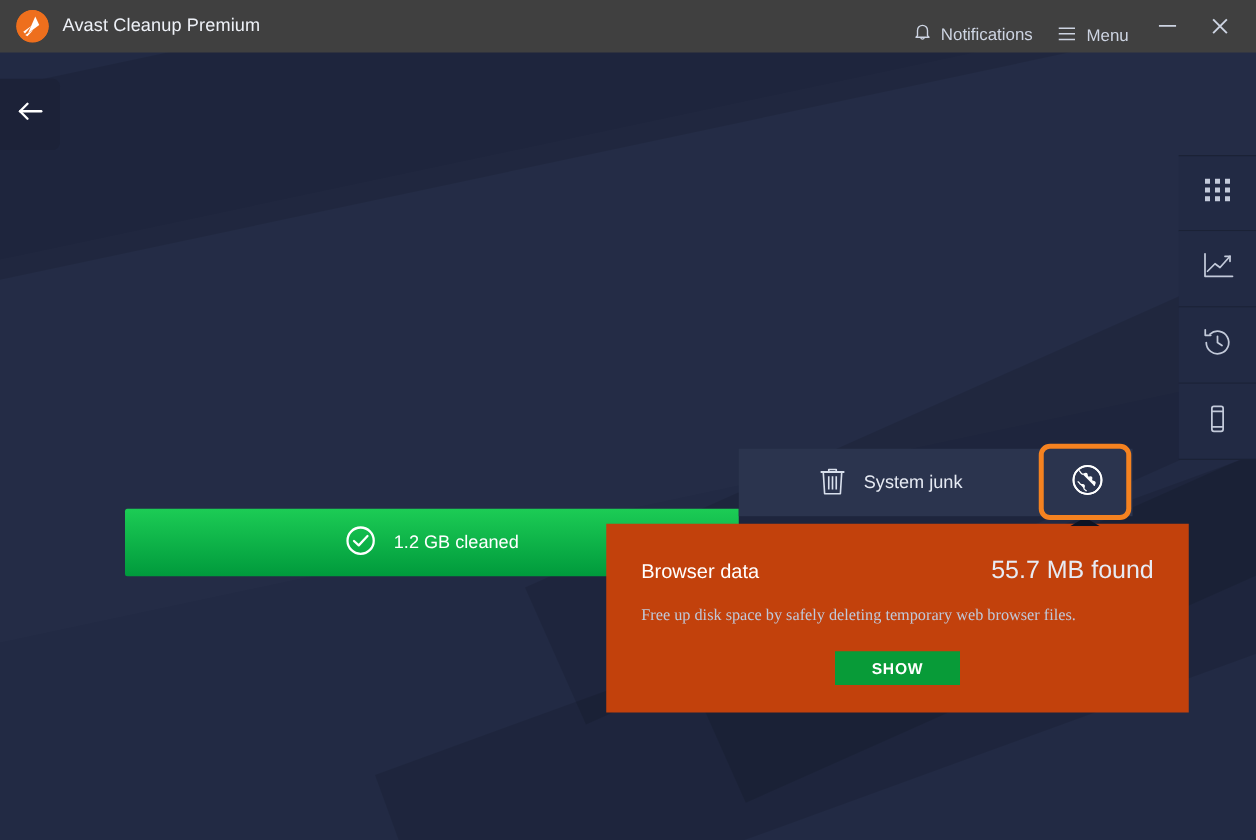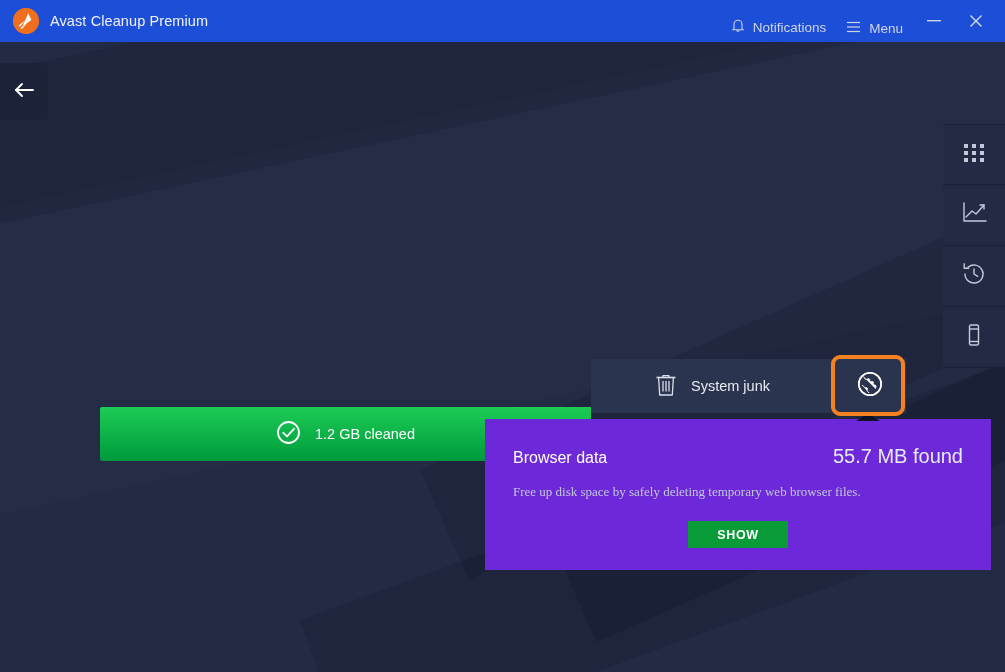--- a/index.html
+++ b/index.html
@@ -26,21 +26,21 @@
     position: absolute;
     background: rgba(0,0,0,0.10);
     transform-origin: 0 0;
   }
   .band.lite { background: rgba(255,255,255,0.012); }
 
   
   #titlebar {
     position: absolute; left: 0; top: 0;
     width: 1005px; height: 42px;
-    background: #1d4ed8;
+    background: #404040;
     display: flex; align-items: center;
     z-index: 40;
   }
   .tb-left { display: flex; align-items: center; padding-left: 13px; }
   .logo {
     width: 26px; height: 26px; border-radius: 50%;
     background: #ee6f1d;
     position: relative; overflow: hidden;
     flex: none;
   }
@@ -162,22 +162,22 @@
     width: 74px; height: 61px;
     border: 4px solid #f58220;
     border-radius: 9px;
     z-index: 30;
     pointer-events: none;
   }
 
   
   #popup {
     position: absolute; left: 485px; top: 419px;
-    width: 506px; height: 151px;
-    background: #6d28d9;
+    width: 466px; height: 151px;
+    background: #c2410c;
     z-index: 22;
   }
   #popup-notch {
     position: absolute; left: 856px; top: 414px;
     width: 24px; height: 7px;
     background: #0d1324;
     clip-path: polygon(0 100%, 50% 0, 100% 100%);
     z-index: 23;
   }
   .pop-row {

